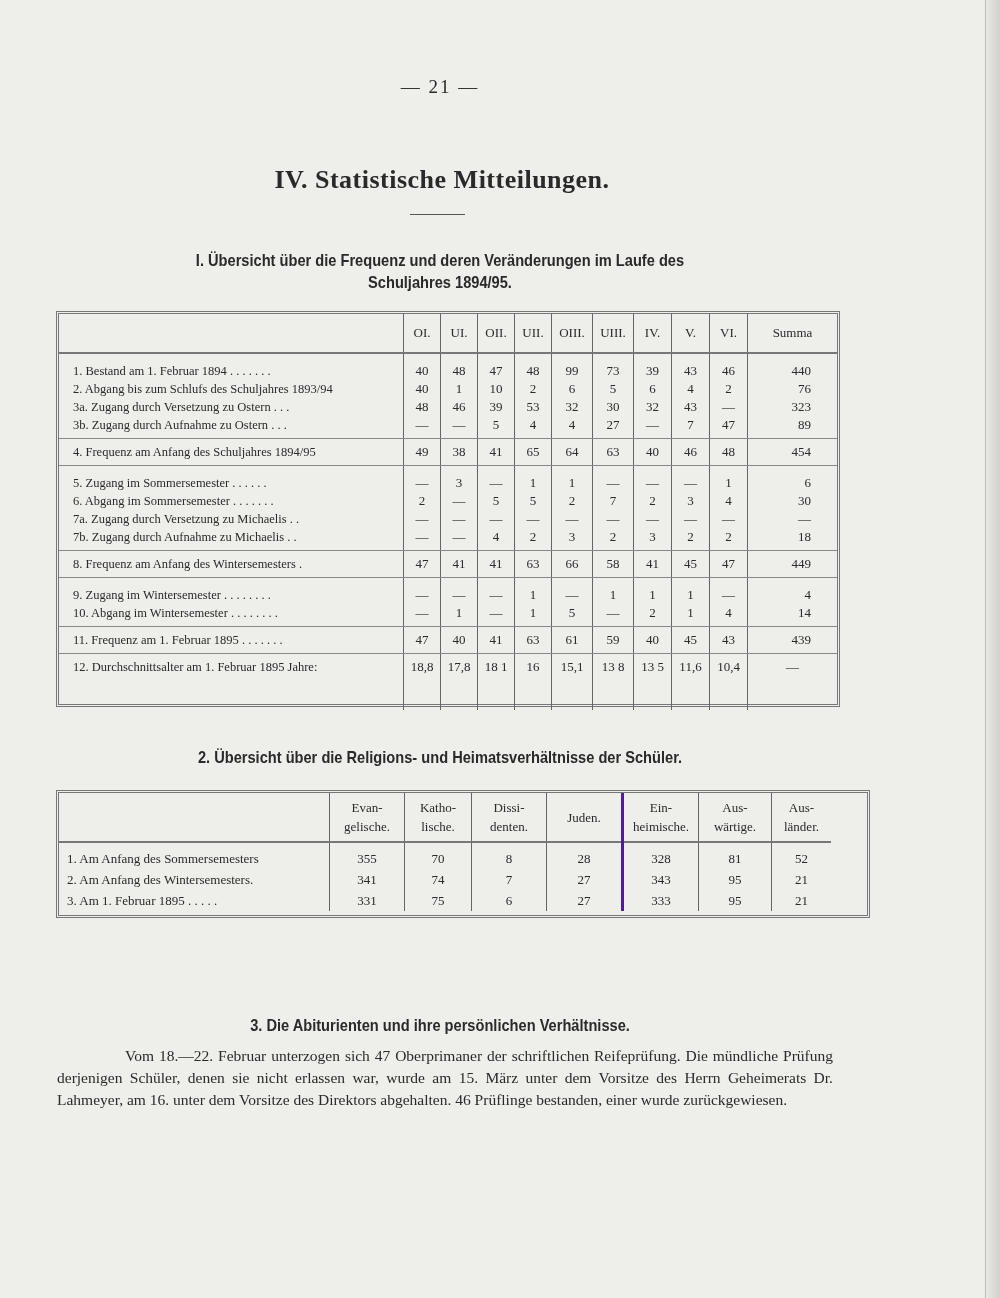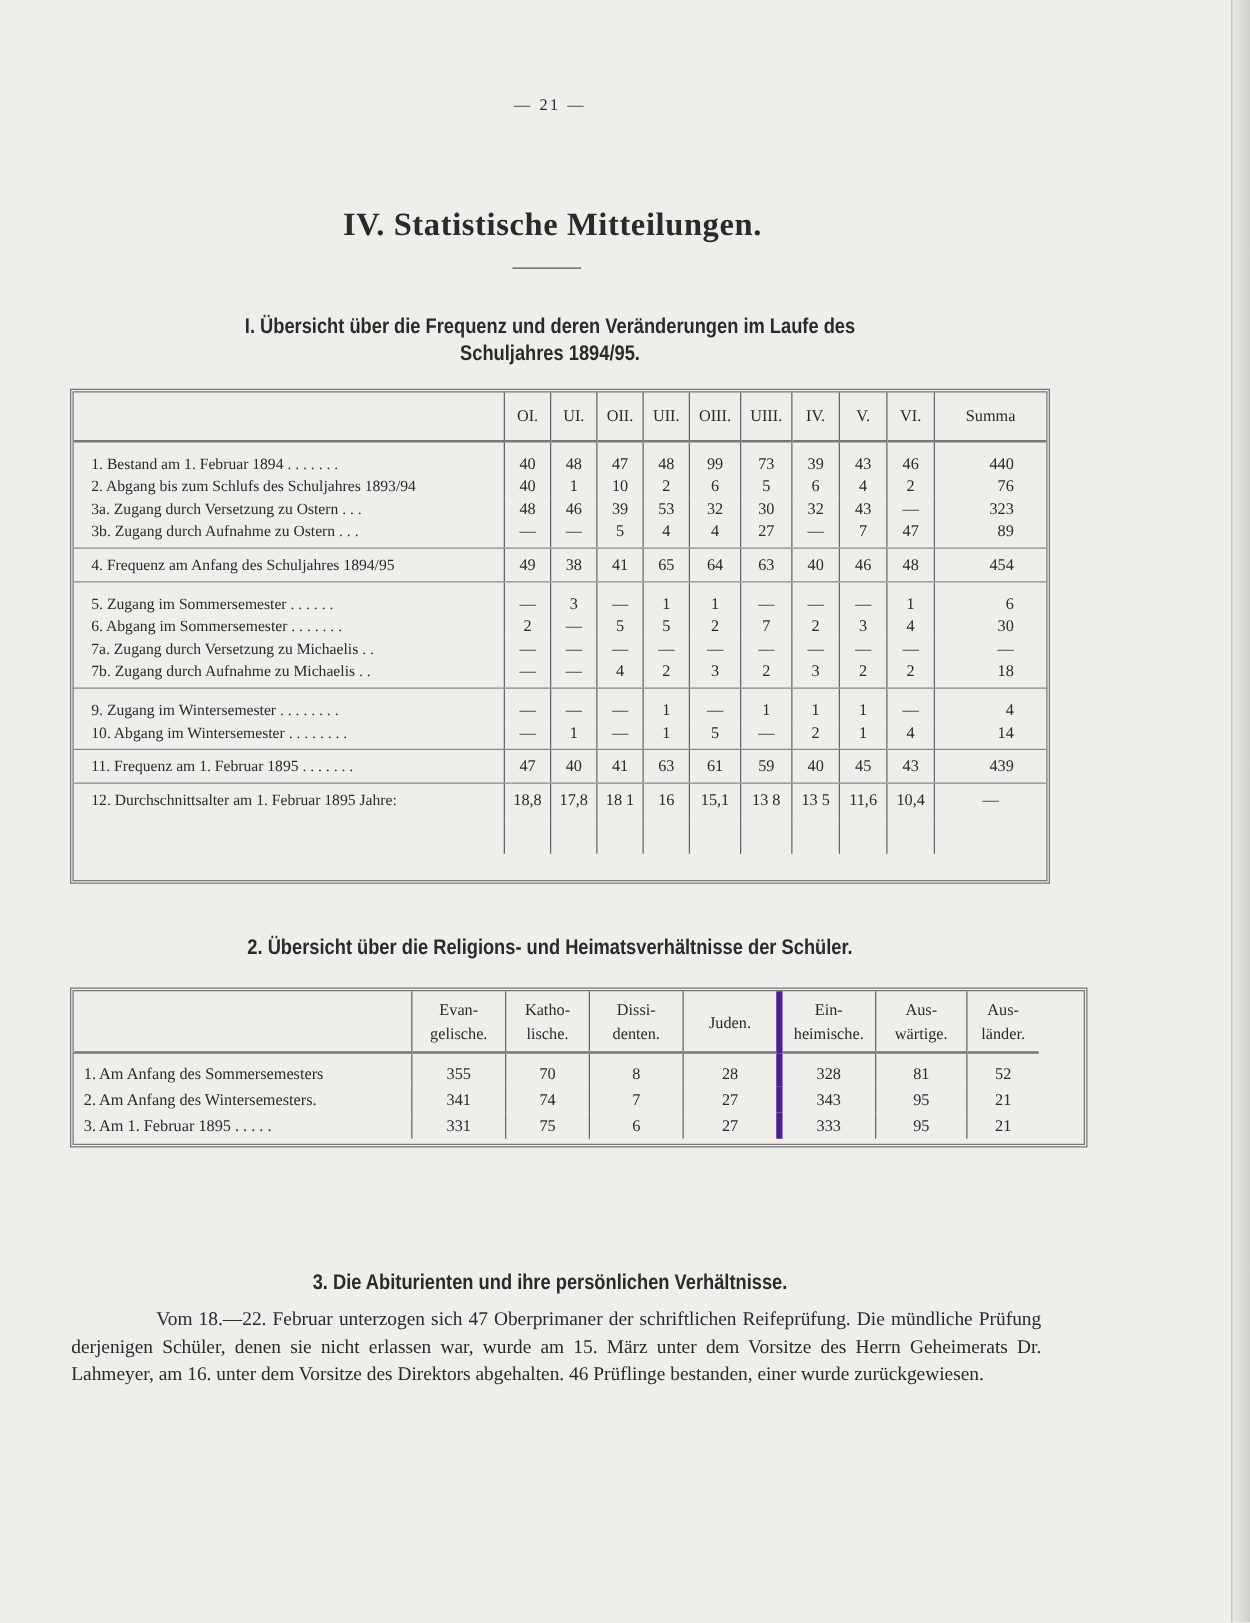--- a/index.html
+++ b/index.html
@@ -6,21 +6,21 @@
   body {
     width: 1000px; height: 1298px; overflow: hidden;
     background: #eeeeea;
     font-family: "DejaVu Serif", "Liberation Serif", serif;
     color: #2a2a2a;
     position: relative;
   }
   .page { position: absolute; left: 0; top: 0; width: 1000px; height: 1298px; }
   .pagenum {
     position: absolute; top: 76px; left: 0; width: 880px; text-align: center;
-    font-size: 13px; letter-spacing: 2px; font-family: "Liberation Serif", serif;
+    font-size: 19px; letter-spacing: 2px; font-family: "Liberation Serif", serif;
   }
   .h1 {
     position: absolute; top: 165px; left: 2px; width: 880px; text-align: center;
     font-family: "Liberation Serif", serif; font-weight: bold; font-size: 26px; letter-spacing: 0.5px;
   }
   .h1-rule {
     position: absolute; top: 214px; left: 410px; width: 55px; border-top: 1px solid #555;
   }
   .h2 {
     position: absolute; left: 0; width: 880px; text-align: center;
@@ -58,21 +58,21 @@
     position: absolute; left: 56px; top: 790px; width: 772px; height: 122px;
     border: 3px double #777;
     padding-left: 36px;
   }
   .t2 { position: absolute; left: 0; top: 0; width: 772px; font-size: 13px; }
   .t2 th {
     font-weight: normal; border-left: 1px solid #666; border-bottom: 2px solid #777;
     height: 46px; text-align: center; line-height: 19px; font-size: 13px;
   }
   .t2 th.label { border-left: none; width: 268px; }
-  .t2 th.thick, .t2 td.thick { border-left: 5px solid #4c1d95; }
+  .t2 th.thick, .t2 td.thick { border-left: 3px solid #4c1d95; }
   .t2 td { text-align: center; border-left: 1px solid #666; height: 19px; line-height: 19px; }
   .t2 td.label { border-left: none; text-align: left; padding-left: 8px; white-space: nowrap; }
   .t2 tr.first td { padding-top: 6px; }
 
   .para {
     position: absolute; left: 57px; width: 776px; font-family: "Liberation Serif", serif;
     font-size: 15.5px; line-height: 22px; text-align: justify;
   }
   .para .indent { display: inline-block; width: 68px; }
   .para.p1 { top: 934px; }
@@ -223,20 +223,33 @@
           <td>—</td>
           <td>—</td>
           <td>4</td>
           <td>2</td>
           <td>3</td>
           <td>2</td>
           <td>3</td>
           <td>2</td>
           <td>2</td>
           <td class="sum">18</td>
+        </tr>
+        <tr class="single">
+          <td class="label">8. Frequenz am Anfang des Wintersemesters .</td>
+          <td>47</td>
+          <td>41</td>
+          <td>41</td>
+          <td>63</td>
+          <td>66</td>
+          <td>58</td>
+          <td>41</td>
+          <td>45</td>
+          <td>47</td>
+          <td class="sum">449</td>
         </tr>
         <tr class="gap-top">
           <td class="label">9. Zugang im Wintersemester . . . . . . . .</td>
           <td>—</td>
           <td>—</td>
           <td>—</td>
           <td>1</td>
           <td>—</td>
           <td>1</td>
           <td>1</td>

